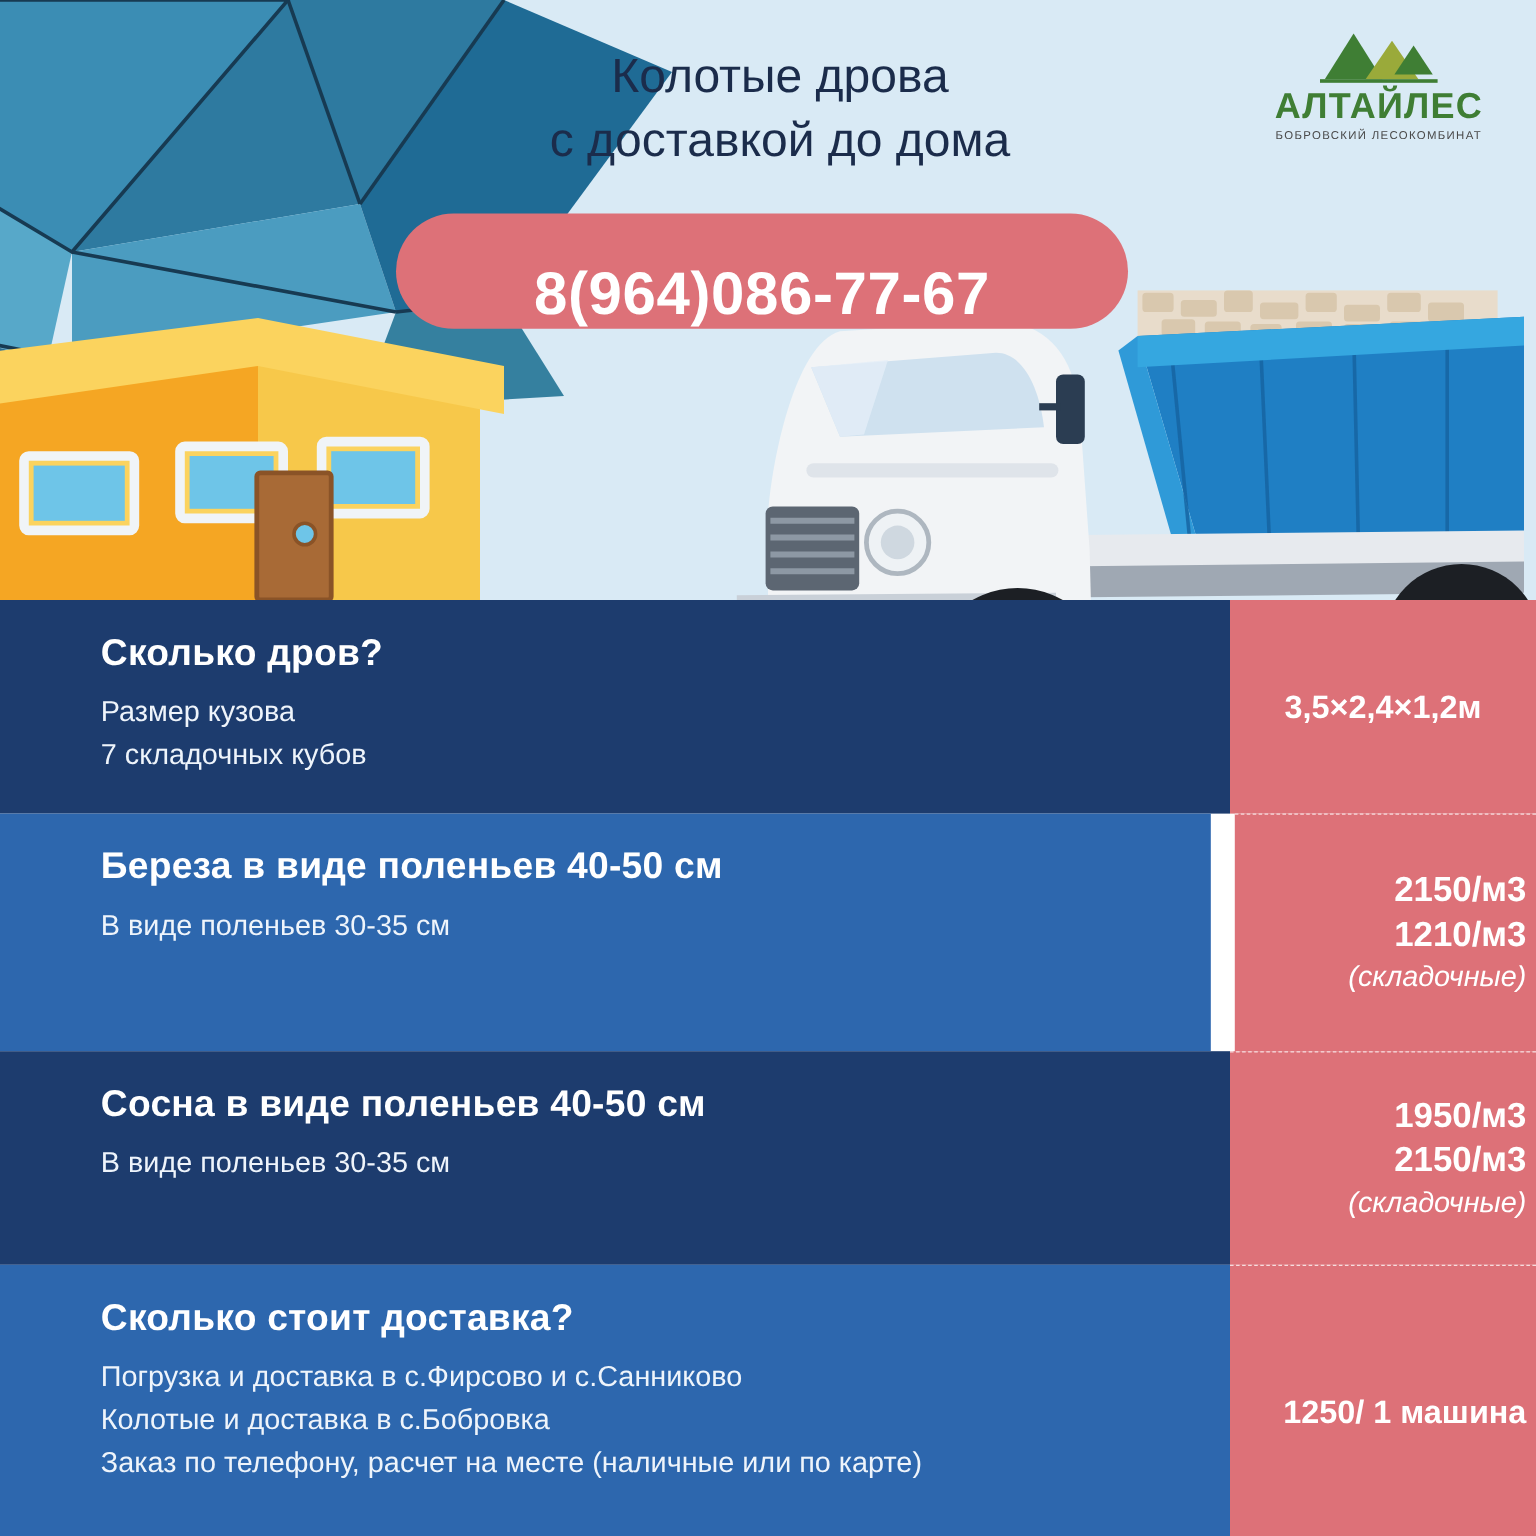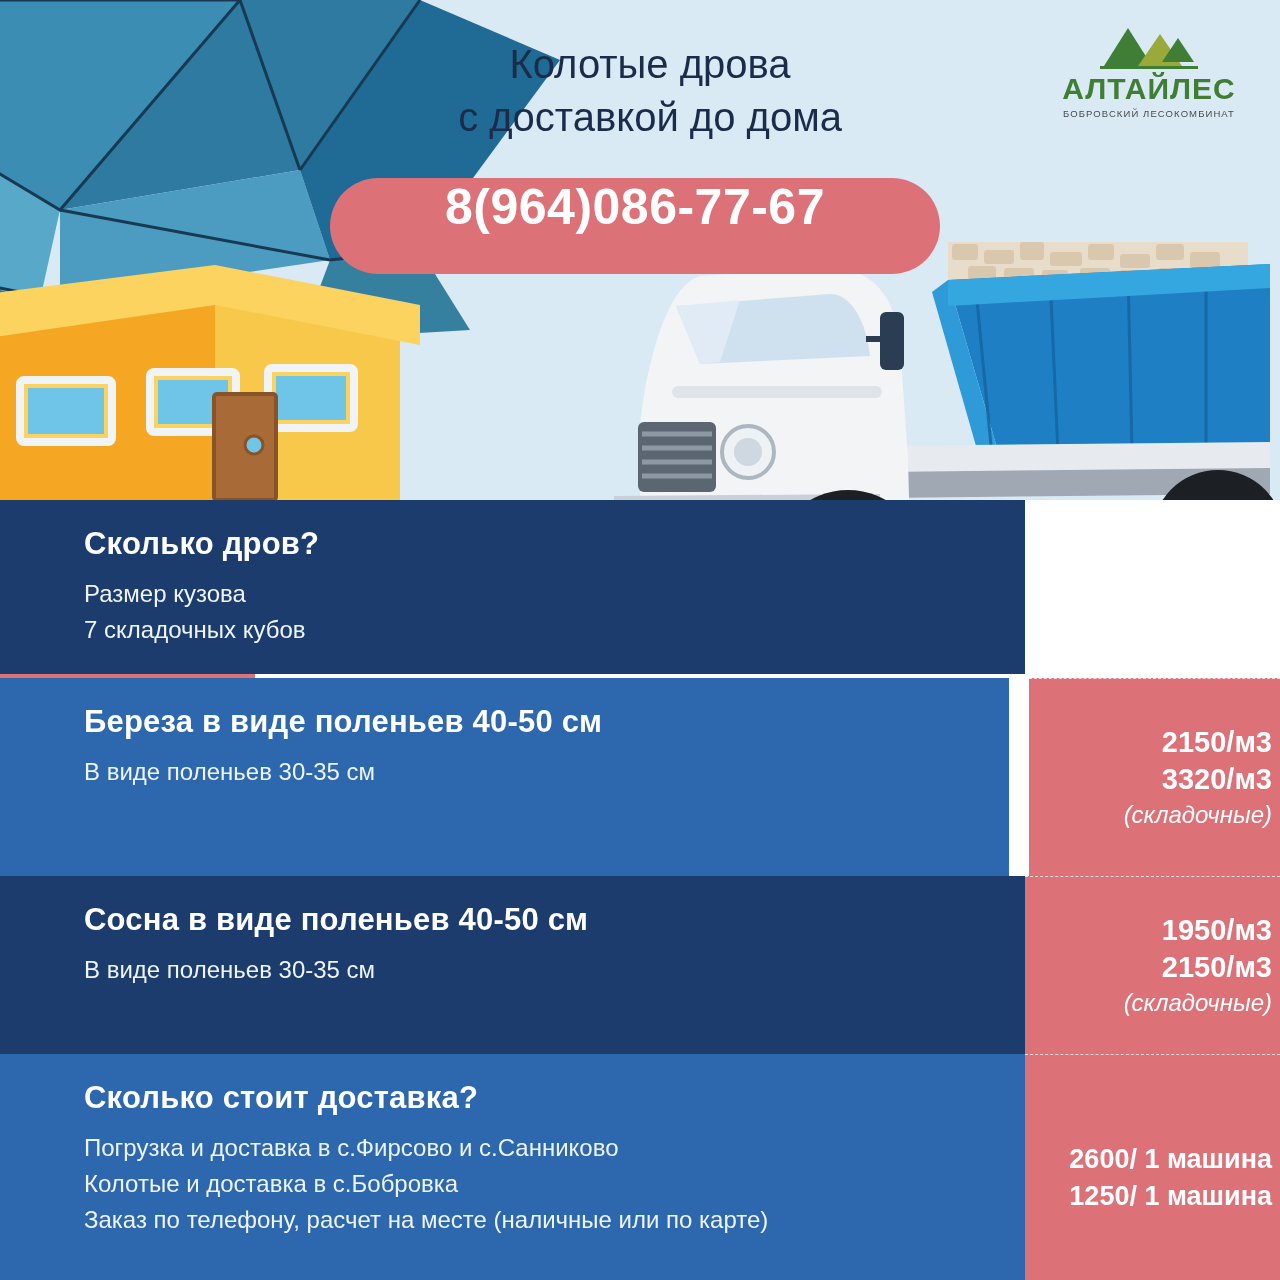--- a/index.html
+++ b/index.html
@@ -43,42 +43,42 @@
     position: absolute; left: 330px; top: 38px; width: 640px;
     text-align: center;
     font-size: 40px; line-height: 1.33; color: #1b2c4b; font-weight: 400;
   }
 
   .phone-pill {
     position: absolute; left: 330px; top: 178px;
     width: 610px; height: 96px;
     background: #dd7178;
     border-radius: 48px;
-    display: flex; align-items: flex-start; justify-content: center;
+    display: flex; align-items: flex-end; justify-content: center;
     color: #ffffff; font-size: 50px; font-weight: 700; letter-spacing: 0.5px;
   }
 
   
   .truck { position: absolute; left: 580px; top: 236px; width: 700px; height: 420px; }
 
   
   .rows { position: absolute; left: 0; top: 500px; width: 1280px; height: 780px; }
   .row { position: relative; width: 1280px; display: flex; }
   .row .left  { width: 1025px; padding: 26px 0 26px 84px; }
   .row .right {
     width: 255px; background: #dd7178; color: #fff;
     display: flex; flex-direction: column; align-items: center; justify-content: center;
     text-align: center; padding: 14px 8px;
   }
   .row.dark  .left { background: #1d3c6e; }
   .row.mid   .left { background: #2d67ae; }
   .row.dark2 .left { background: #1d3c6e; }
   .row.mid2  .left { background: #2d67ae; }
 
-  .r1 { height: 178px; flex-direction: column; }
+  .r1 { height: 178px; }
   .r2 { height: 198px; gap: 20px; }
   .r3 { height: 178px; }
   .r4 { height: 246px; }
 
   .row .right.sep { border-top: 1px dashed rgba(255,255,255,.75); align-items: flex-end; }
 
   .title {
     color: #ffffff; font-weight: 700; font-size: 31px; letter-spacing: .2px;
     margin-bottom: 14px;
   }
@@ -236,21 +236,21 @@
       </div>
     </div>
 
     <div class="row mid r2">
       <div class="left">
         <div class="title">Береза в виде поленьев 40-50 см</div>
         <div class="line">В виде поленьев 30-35 см</div>
       </div>
       <div class="right sep">
         <div class="price-big">2150/м3</div>
-        <div class="price-big">3320/м3</div>
+        <div class="price-big">1210/м3</div>
         <div class="price-note">(складочные)</div>
       </div>
     </div>
 
     <div class="row dark2 r3">
       <div class="left">
         <div class="title">Сосна в виде поленьев 40-50 см</div>
         <div class="line">В виде поленьев 30-35 см</div>
       </div>
       <div class="right sep">
@@ -261,19 +261,18 @@
     </div>
 
     <div class="row mid2 r4">
       <div class="left">
         <div class="title">Сколько стоит доставка?</div>
         <div class="line">Погрузка и доставка в с.Фирсово и с.Санниково</div>
         <div class="line">Колотые и доставка в с.Бобровка</div>
         <div class="line">Заказ по телефону, расчет на месте (наличные или по карте)</div>
       </div>
       <div class="right sep">
-        <div class="price-del">2600/ 1 машина</div>
         <div class="price-del">1250/ 1 машина</div>
       </div>
     </div>
 
   </div>
 </div>
 
 </body></html>

